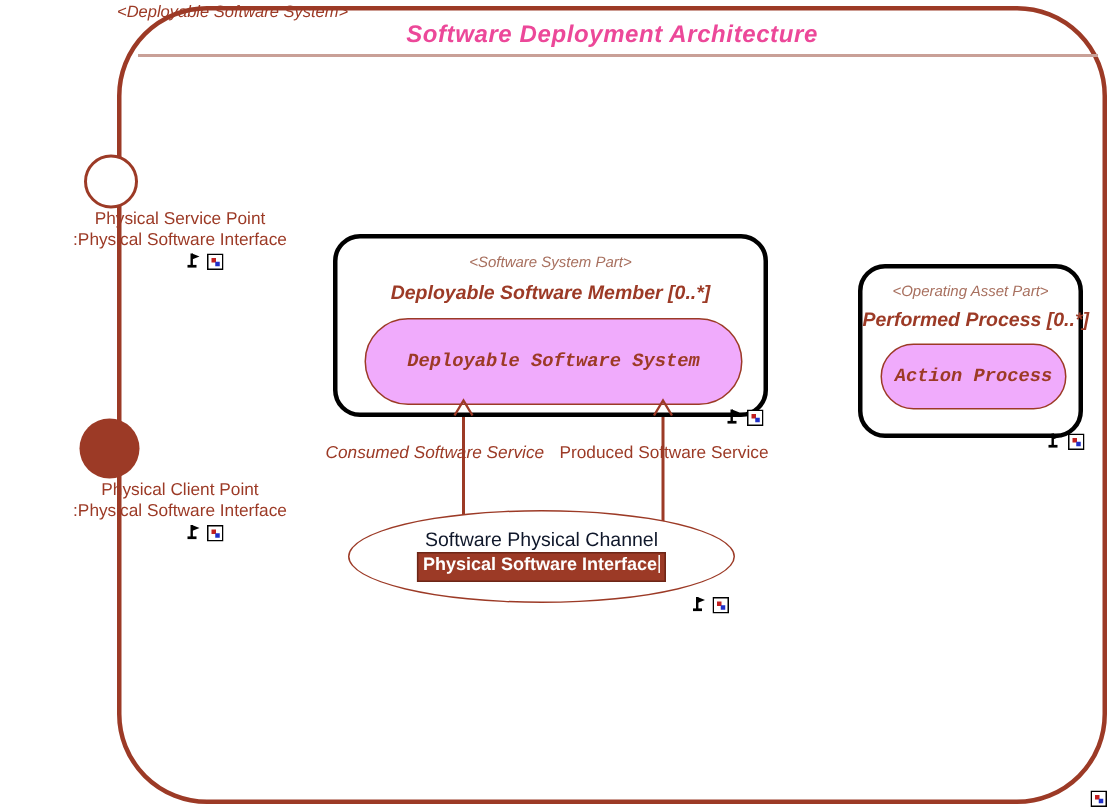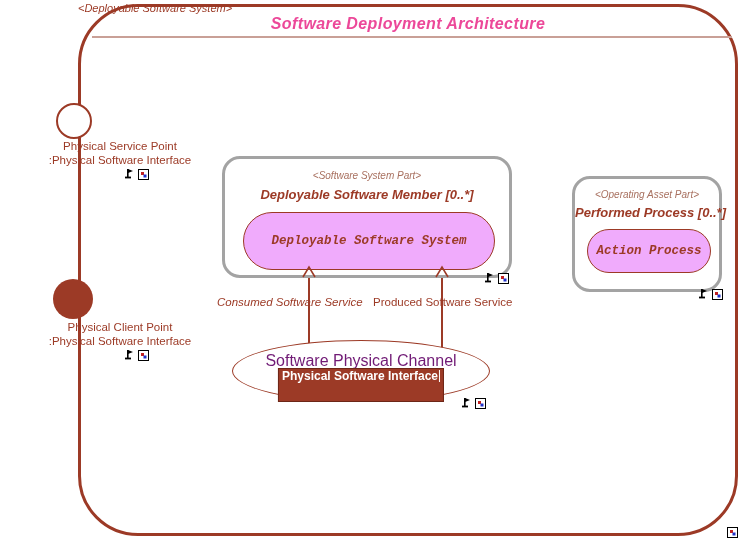--- a/index.html
+++ b/index.html
@@ -120,21 +120,21 @@
   .mini-icons .sq-ico {
     position: absolute;
     left: 14px; top: 1px;
     width: 11px; height: 11px;
     display: block;
   }
 
   
   .part-box {
     position: absolute;
-    border: 3px solid #a3a3a3;
+    border: 3px solid #000000;
     border-radius: 18px;
     background: #ffffff;
     box-sizing: border-box;
   }
   .part-box .stereo {
     position: absolute;
     left: 0; right: 0;
     text-align: center;
     font-size: 10px;
     font-style: italic;
@@ -215,34 +215,34 @@
     border: 1.6px solid #9c3a26;
     border-radius: 50%;
     background: #ffffff;
     box-sizing: border-box;
   }
   .channel-name {
     position: absolute;
     left: 0; right: 0;
     top: 11px;
     text-align: center;
-    font-size: 16px;
-    color: #701a75;
+    font-size: 13px;
+    color: #0f172a;
     white-space: nowrap;
   }
   .channel-type-edit {
     position: absolute;
     left: 50%;
     transform: translateX(-50%);
     top: 27px;
     background: #9c3a26;
     color: #ffffff;
     font-size: 12px;
     font-weight: bold;
-    padding: 1px 3px 18px 3px;
+    padding: 1px 3px 4px 3px;
     border: 1px solid #6d2617;
     white-space: nowrap;
     line-height: 13px;
   }
   .text-caret {
     display: inline-block;
     width: 1px;
     height: 12px;
     background: #ffffff;
     vertical-align: -2px;

